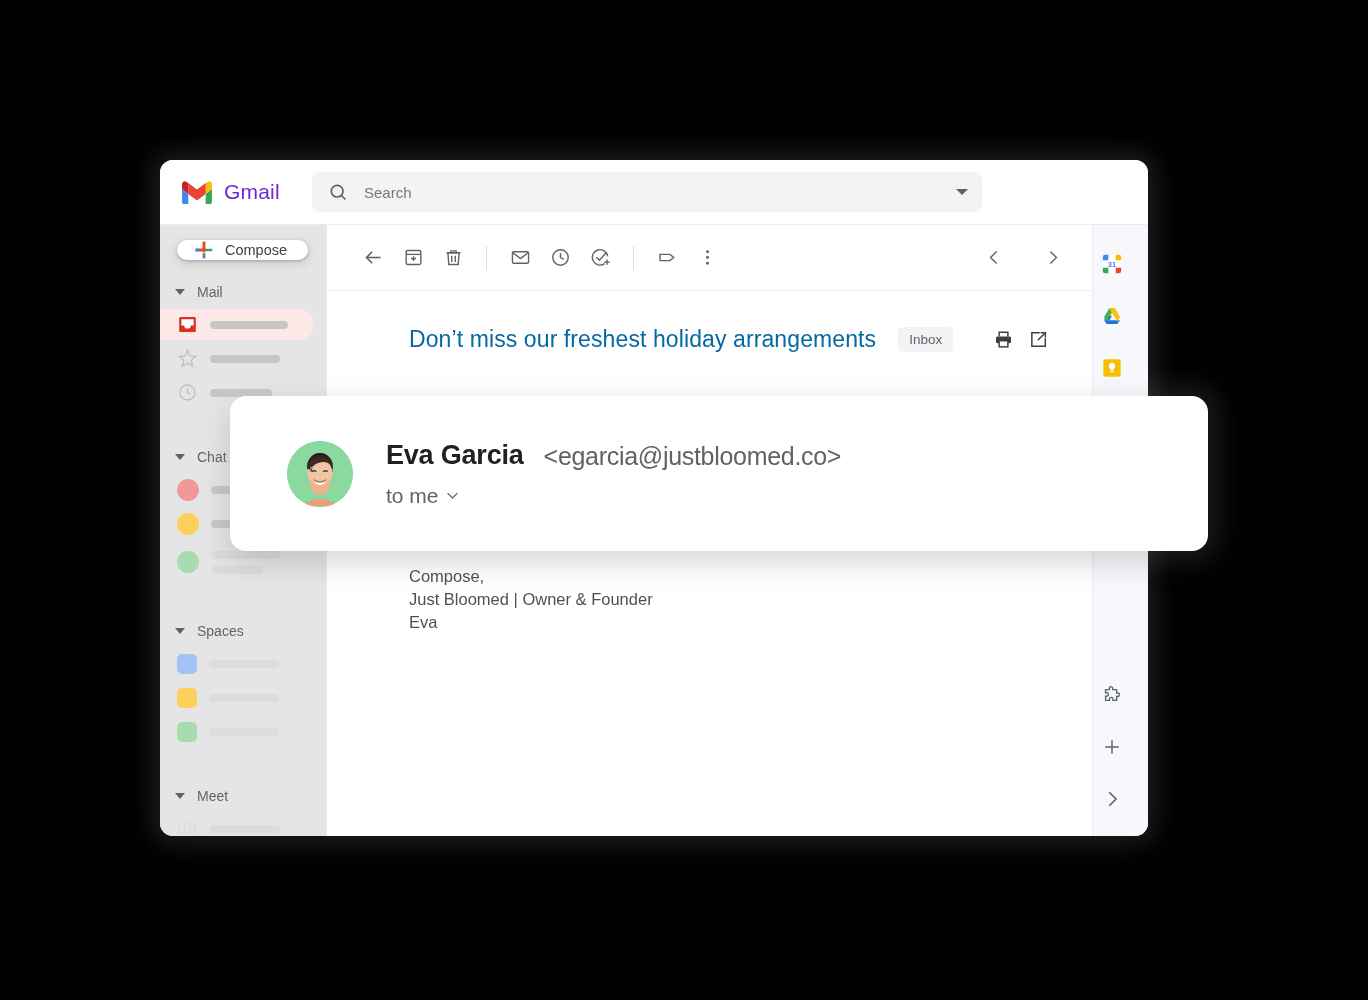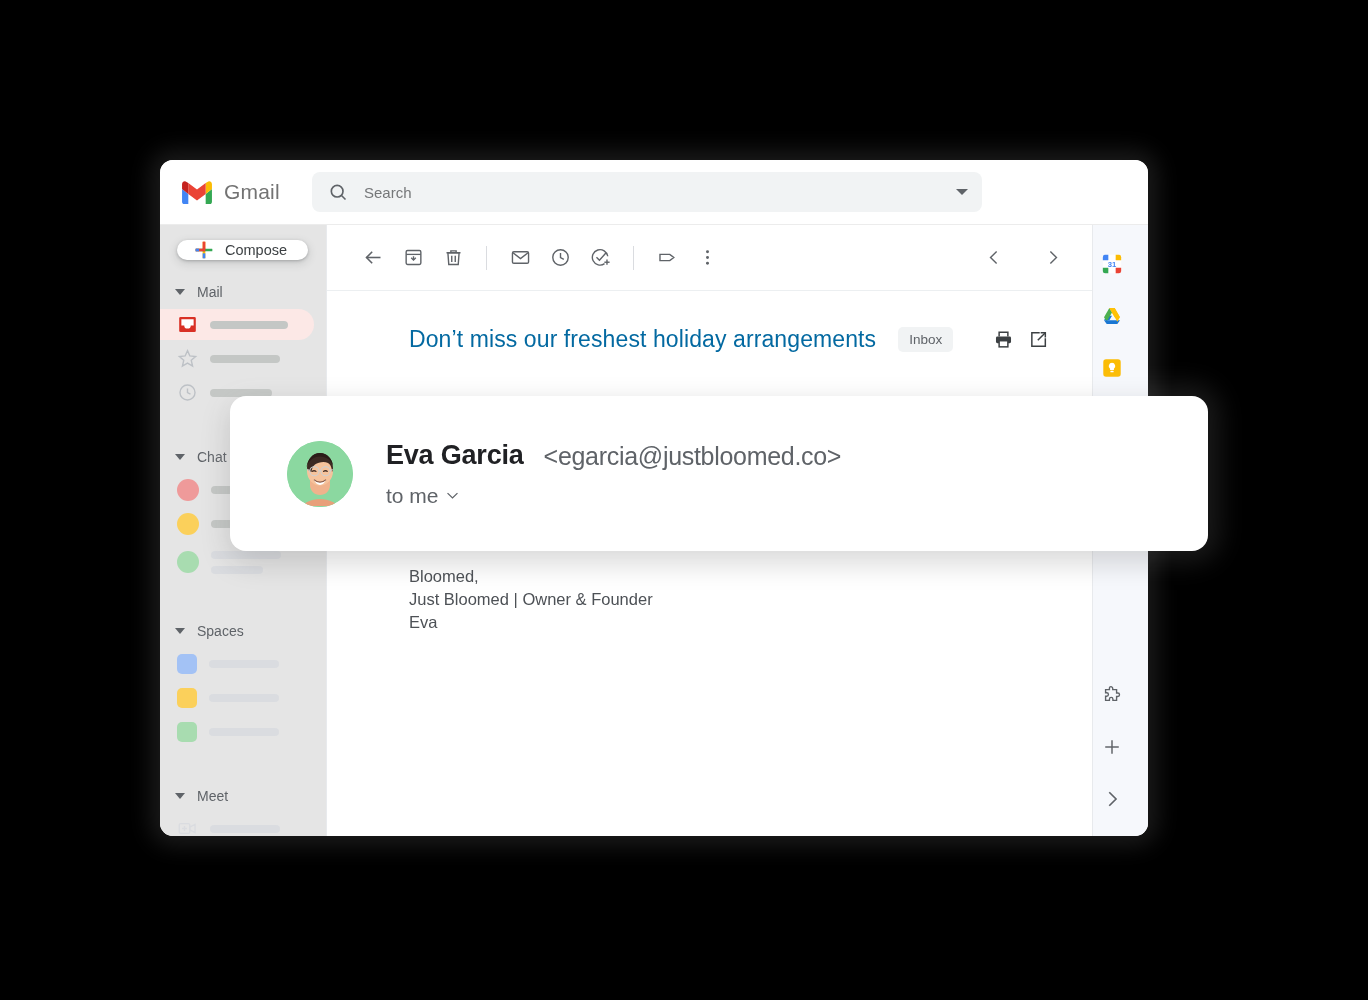--- a/index.html
+++ b/index.html
@@ -26,21 +26,21 @@
   
   .topbar {
     height: 65px; flex: 0 0 65px;
     display: flex; align-items: center;
     padding: 0 14px 0 22px;
     background: #fff;
     border-bottom: 1px solid #ececec;
   }
   .brand { display: flex; align-items: center; gap: 12px; width: 108px; flex: 0 0 auto;}
   .gmail-m { width: 30px; height: 23px; display:block; }
-  .brand-name { font-size: 21px; color: #737373; letter-spacing: .2px; }
+  .brand-name { font-size: 21px; color: #6d28d9; letter-spacing: .2px; }
 
   .searchbar {
     margin-left: 22px;
     flex: 0 0 670px;
     height: 40px;
     background: #f1f3f4;
     border-radius: 8px;
     display: flex; align-items: center;
     padding: 0 14px 0 16px;
     gap: 16px;
@@ -429,21 +429,21 @@
           </div>
 
           <div class="sender-block"></div>
 
           <div class="bodytext">
             <p>Hi Lucy,</p>
             <p>
               <span>As one of our most loyal customers, I’m excited to give you the first pick of our </span><a class="link" href="#">new holiday bouquets</a><span>.</span>
             </p>
             <div class="sig">
-              <div>Bloomed,</div>
+              <div>Compose,</div>
               <div>Just Bloomed | Owner &amp; Founder</div>
               <div>Eva</div>
             </div>
           </div>
         </div>
       </div>
 
       <div class="sidepanel">
         <button class="sp-btn">
           <svg viewBox="0 0 24 24">

